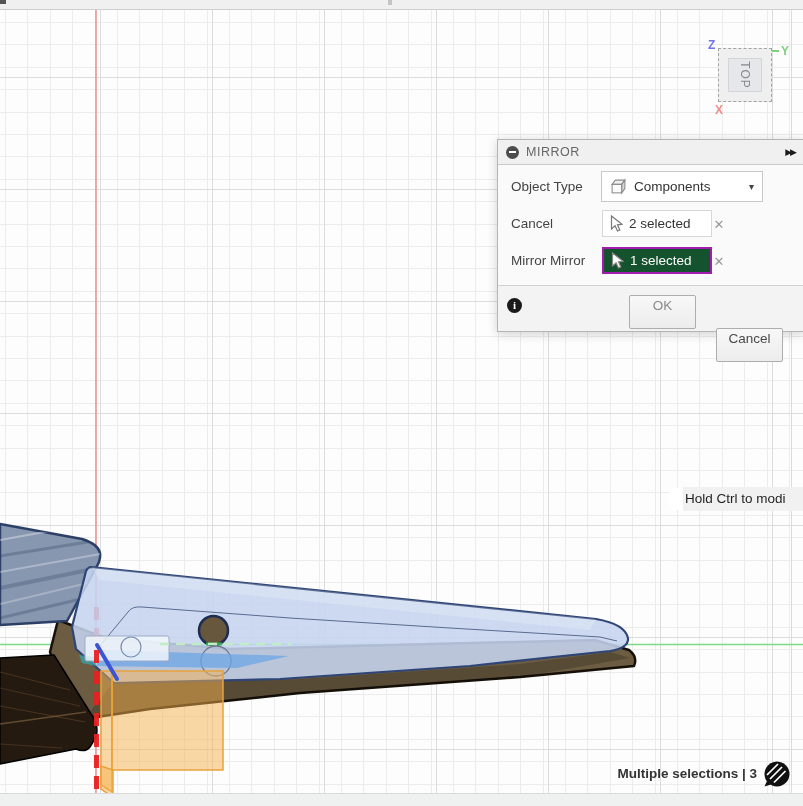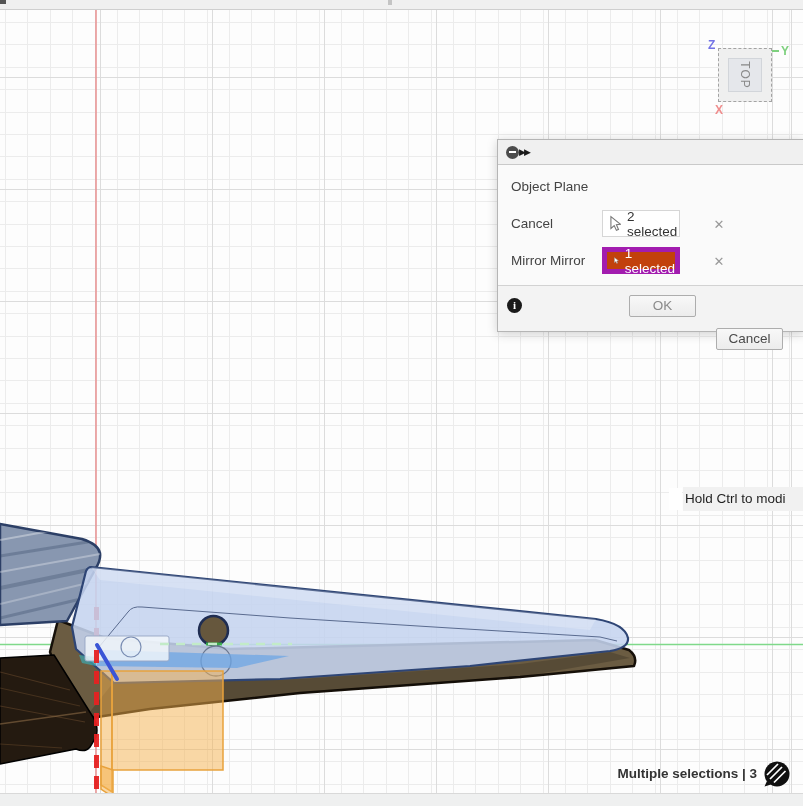--- a/index.html
+++ b/index.html
@@ -50,29 +50,29 @@
   .dlg-collapse{width:13px;height:13px;border-radius:50%;background:#4c4c4c;position:relative;flex:0 0 auto;}
   .dlg-collapse::after{content:"";position:absolute;left:3px;top:5.5px;width:7px;height:2px;background:#fff;}
   .dlg-title{margin-left:7px;font-size:12.5px;letter-spacing:0.5px;color:#666;flex:1;}
   .dlg-expand{font-size:9px;color:#1a1a1a;letter-spacing:-2px;cursor:pointer;}
   .dlg-label{position:absolute;left:13px;height:20px;line-height:20px;color:#444;}
   .lbl-1{top:37px;} .lbl-2{top:74px;} .lbl-3{top:111px;}
   .dropdown{position:absolute;left:103px;top:31px;width:162px;height:31px;background:#fff;border:1px solid #c8c8c8;display:flex;align-items:center;cursor:pointer;box-sizing:border-box;}
   .dropdown .cube{margin:0 7px 0 8px;}
   .dropdown .val{flex:1;color:#333;}
   .dropdown .caret{color:#444;font-size:10px;margin-right:8px;}
-  .sel-btn{position:absolute;left:104px;width:78px;height:27px;display:flex;align-items:center;box-sizing:border-box;cursor:pointer;}
+  .sel-btn{position:absolute;left:104px;width:110px;height:27px;display:flex;align-items:center;box-sizing:border-box;cursor:pointer;}
   .btn-objects{top:70px;background:#fff;border:1px solid #d6d6d6;color:#333;}
-  .btn-plane{top:107px;background:#c2410c;border:5px solid #a21caf;color:#fff;}
+  .btn-plane{top:107px;background:#14532d;border:2px solid #a21caf;color:#fff;}
   .sel-btn svg{margin:0 6px 0 7px;}
   .clear-x{position:absolute;left:211px;width:20px;height:20px;text-align:center;line-height:20px;color:#999;font-size:13px;cursor:pointer;}
   .x-1{top:75px;} .x-2{top:112px;}
   .dlg-footer{position:absolute;left:0;top:145px;right:0;height:45px;background:#f3f3f3;border-top:1px solid #d2d2d2;}
   .info-icon{position:absolute;left:9px;top:12px;width:15px;height:15px;border-radius:50%;background:#1a1a1a;color:#fff;font-size:11px;font-weight:bold;text-align:center;line-height:15px;font-family:"Liberation Serif",serif;cursor:pointer;}
-  .dlg-btn{position:absolute;top:9px;width:67px;height:22px;background:linear-gradient(#f8f8f8,#ececec);border:1px solid #adadad;border-radius:2px;font-size:13.5px;text-align:center;line-height:20px;cursor:pointer;box-sizing:border-box;}
+  .dlg-btn{position:absolute;top:9px;width:67px;height:34px;background:linear-gradient(#f8f8f8,#ececec);border:1px solid #adadad;border-radius:2px;font-size:13.5px;text-align:center;line-height:20px;cursor:pointer;box-sizing:border-box;}
   .btn-ok{left:131px;color:#8a8a8a;}
   .btn-cancel{left:218px;color:#4a4a4a;margin-top:33px;}
 </style>
 </head>
 <body>
 
 <div class="stage">
 
   <div class="canvas"></div>
 
@@ -153,24 +153,34 @@
       </div>
     </div>
   </div>
 
   <div class="tip-white"></div>
   <div class="tooltip">Hold Ctrl to modi</div>
 
   <div class="dialog">
     <div class="dlg-header">
       <span class="dlg-collapse"></span>
+      <span class="dlg-title">MIRROR</span>
       <span class="dlg-expand">▶▶</span>
     </div>
 
-    <span class="dlg-label lbl-1">Object Plane</span>
+    <span class="dlg-label lbl-1">Object Type</span>
+    <div class="dropdown">
+      <svg class="cube" width="17" height="17" viewBox="0 0 16 16">
+        <polygon points="2,6 5,2 14,2 11,6" fill="#eceff1" stroke="#8a8a8a" stroke-width="1"></polygon>
+        <polygon points="11,6 14,2 14,10 11,14" fill="#d6dade" stroke="#8a8a8a" stroke-width="1"></polygon>
+        <rect x="2" y="6" width="9" height="8" fill="#fbfbfb" stroke="#8a8a8a" stroke-width="1"></rect>
+      </svg>
+      <span class="val">Components</span>
+      <span class="caret">▾</span>
+    </div>
 
     <span class="dlg-label lbl-2">Cancel</span>
     <div class="sel-btn btn-objects">
       <svg width="13" height="17" viewBox="0 0 12 17">
         <path d="M1,1 L1,14 L4.6,10.8 L7,16 L9.3,15 L7,9.8 L11.5,9.3 Z" fill="#fff" stroke="#777" stroke-width="1.2"></path>
       </svg>
       <span>2 selected</span>
     </div>
     <span class="clear-x x-1">✕</span>
 

